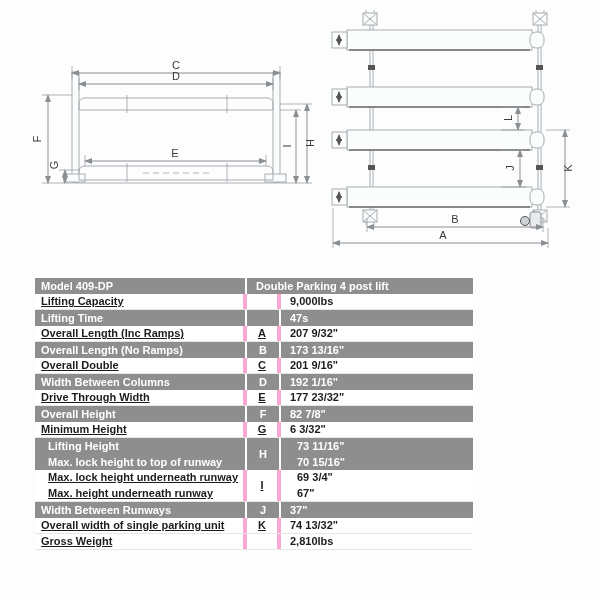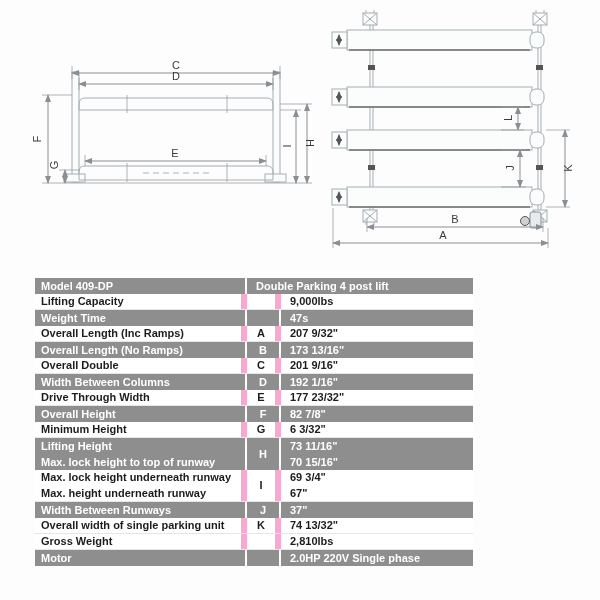--- a/index.html
+++ b/index.html
@@ -27,23 +27,23 @@
   }
   .row{display:flex;height:16px;box-sizing:border-box;align-items:stretch;}
   .row.dbl{height:32px;}
   .row.g{background:#8e8e8e;color:#fff;}
   .row.w{background:#ffffff;border-bottom:1px solid #e6e6e6;}
   .cell{display:flex;align-items:center;box-sizing:border-box;}
   .c-label{flex:0 0 212px;padding-left:6px;}
   .c-letter{flex:0 0 34px;justify-content:center;}
   .c-value{flex:1 1 auto;padding-left:9px;}
   .row.g .c-label,.row.g .c-letter{border-right:2px solid #fdfdfd;}
-  .row.w .c-label,.row.w .c-letter{border-right:6px solid #f9a8d4;}
+  .row.w .c-label,.row.w .c-letter{border-right:4px solid #f9a8d4;text-decoration:underline;}
   .row .stack{display:flex;flex-direction:column;justify-content:center;width:100%;}
-  .stack div{height:16px;display:flex;align-items:center;}
+  .stack div{height:16px;display:flex;align-items:center;margin-left:7px;}
   .hdr .c-value{}
 </style>
 </head>
 <body>
 
 <svg id="front-view" class="diag" width="290" height="175" viewBox="0 0 290 175">
   <defs>
     <marker id="ar1" markerWidth="8" markerHeight="6" refX="7" refY="3" orient="auto-start-reverse">
       <path d="M0,0 L8,3 L0,6 Z" fill="#8a8f94"></path>
     </marker>
@@ -221,21 +221,21 @@
     <div class="cell c-label">Model 409-DP</div>
     <div class="cell c-value">Double Parking 4 post lift</div>
   </div>
 
   <div class="row w">
     <div class="cell c-label">Lifting Capacity</div>
     <div class="cell c-letter"></div>
     <div class="cell c-value">9,000lbs</div>
   </div>
   <div class="row g">
-    <div class="cell c-label">Weight Time</div>
+    <div class="cell c-label">Lifting Time</div>
     <div class="cell c-letter"></div>
     <div class="cell c-value">47s</div>
   </div>
   <div class="row w">
     <div class="cell c-label">Overall Length (Inc Ramps)</div>
     <div class="cell c-letter">A</div>
     <div class="cell c-value">207 9/32"</div>
   </div>
   <div class="row g">
     <div class="cell c-label">Overall Length (No Ramps)</div>
@@ -308,19 +308,14 @@
   <div class="row w">
     <div class="cell c-label">Overall width of single parking unit</div>
     <div class="cell c-letter">K</div>
     <div class="cell c-value">74 13/32"</div>
   </div>
   <div class="row w">
     <div class="cell c-label">Gross Weight</div>
     <div class="cell c-letter"></div>
     <div class="cell c-value">2,810lbs</div>
   </div>
-  <div class="row g">
-    <div class="cell c-label">Motor</div>
-    <div class="cell c-letter"></div>
-    <div class="cell c-value">2.0HP 220V Single phase</div>
-  </div>
 
 </div>
 
 </body></html>

